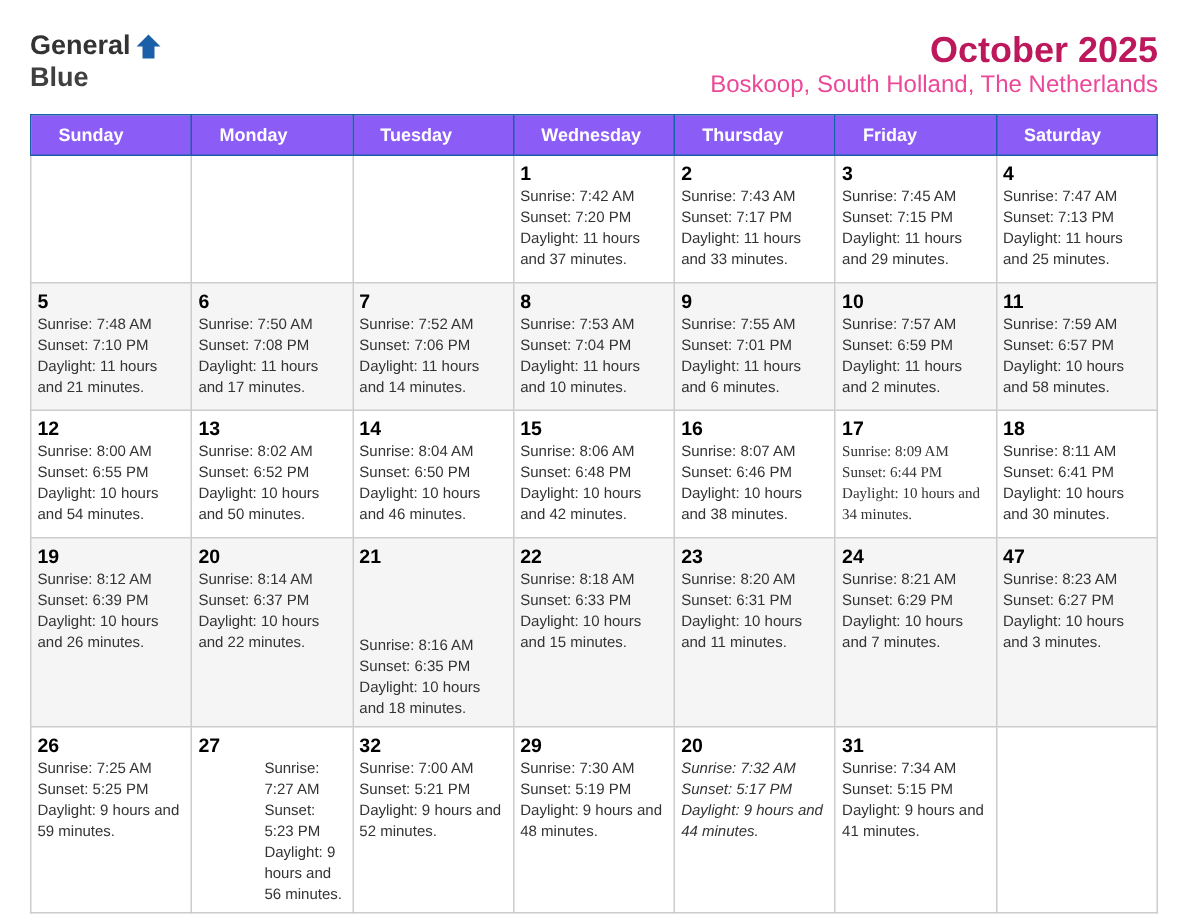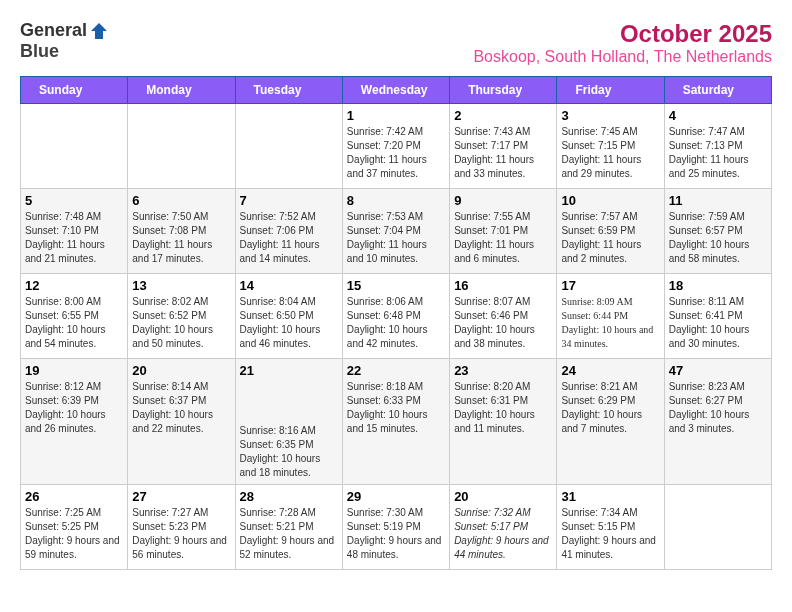--- a/index.html
+++ b/index.html
@@ -290,27 +290,27 @@
       </tr>
       <tr>
         <td>
           <div class="day-number">26</div>
           <div class="day-info" style="white-space: pre-line;">Sunrise: 7:25 AM
 Sunset: 5:25 PM
 Daylight: 9 hours and 59 minutes.</div>
         </td>
         <td>
           <div class="day-number">27</div>
-          <div class="day-info" style="white-space: pre-line;">Sunrise: 7:27 AM
+          <div class="day-info" style="white-space: pre-line; margin-left: 44px;">Sunrise: 7:27 AM
 Sunset: 5:23 PM
 Daylight: 9 hours and 56 minutes.</div>
         </td>
         <td>
-          <div class="day-number">28</div>
-          <div class="day-info" style="white-space: pre-line;">Sunrise: 7:28 AM
+          <div class="day-number">32</div>
+          <div class="day-info" style="white-space: pre-line;">Sunrise: 7:00 AM
 Sunset: 5:21 PM
 Daylight: 9 hours and 52 minutes.</div>
         </td>
         <td>
           <div class="day-number">29</div>
           <div class="day-info" style="white-space: pre-line;">Sunrise: 7:30 AM
 Sunset: 5:19 PM
 Daylight: 9 hours and 48 minutes.</div>
         </td>
         <td>

